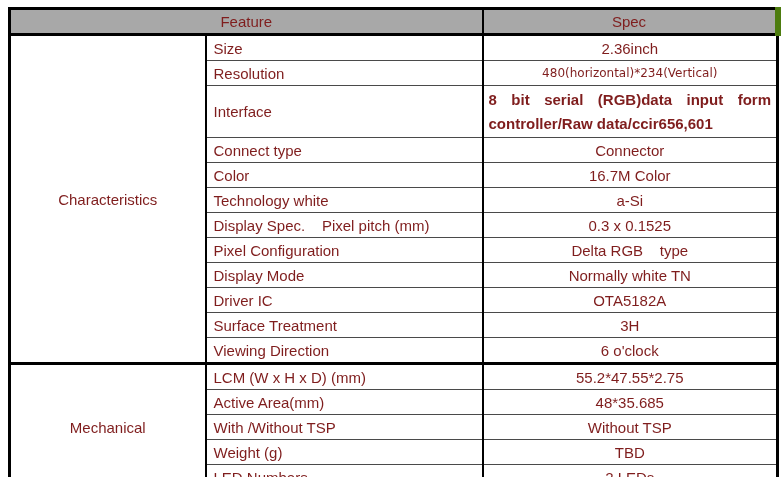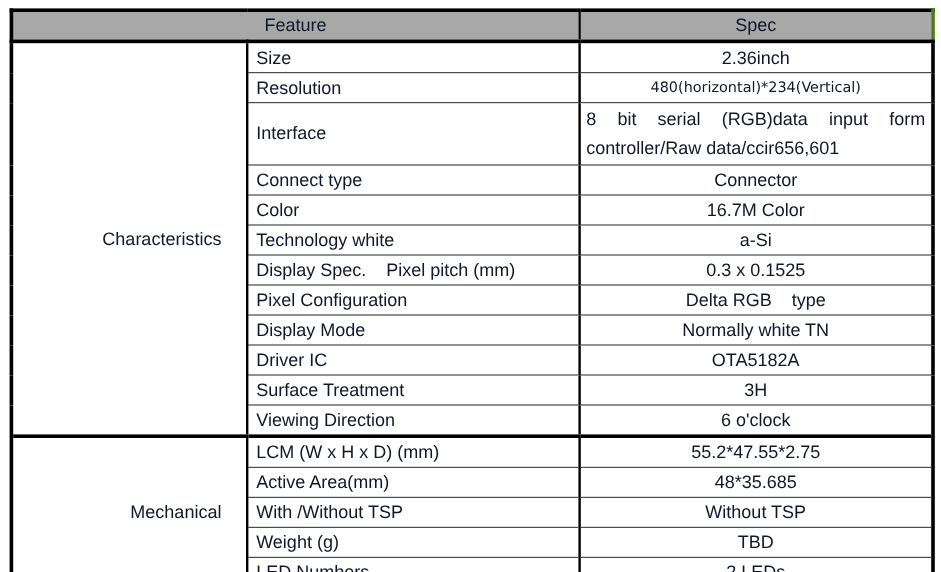--- a/index.html
+++ b/index.html
@@ -18,51 +18,51 @@
     position: absolute;
     left: 8px;
     top: 7px;
     width: 768px;
     border-collapse: collapse;
     table-layout: fixed;
   }
   th, td {
     font-weight: normal;
     font-size: 15px;
-    color: #0f172a;
+    color: #7f1d1d;
     overflow: hidden;
   }
   thead th {
     background: #a8a8a8;
     border-top: 3px solid #000;
     border-bottom: 3px solid #000;
     height: 21px;
     text-align: center;
     padding: 1px 2px;
   }
   thead th.feature-h {
     border-left: 3px solid #000;
     border-right: 2px solid #000;
   }
   thead th.spec-h {
     border-left: 2px solid #000;
-    border-right: 3px solid #4d7c0f;
+    border-right: 6px solid #4d7c0f;
     margin-top: 20px;
   }
   tbody td {
     border-top: 1px solid #4a4a4a;
     border-bottom: 1px solid #4a4a4a;
     height: 22px;
     vertical-align: middle;
     padding: 1px 20px;
   }
   td.group-cell {
     border-left: 3px solid #000;
     border-right: 2px solid #000;
-    text-align: right;
+    text-align: center;
   }
   td.feature-cell {
     border-right: 2px solid #000;
     text-align: left;
     padding-left: 7px;
     white-space: pre-wrap;
   }
   td.spec-cell {
     border-right: 3px solid #000;
     text-align: center;
@@ -73,20 +73,21 @@
     border-top: 3px solid #000;
   }
   tr.section-end td {
     border-bottom: 3px solid #000;
   }
   td.spec-cell.justify {
     text-align: justify;
     text-align-last: left;
     line-height: 1.58;
     padding: 2px 5px;
+    font-weight: bold;
   }
   td.spec-cell.small {
     font-family: "DejaVu Sans", sans-serif;
     font-size: 12px;
     border-radius: 10px;
   }
 </style>
 </head>
 <body>
 

